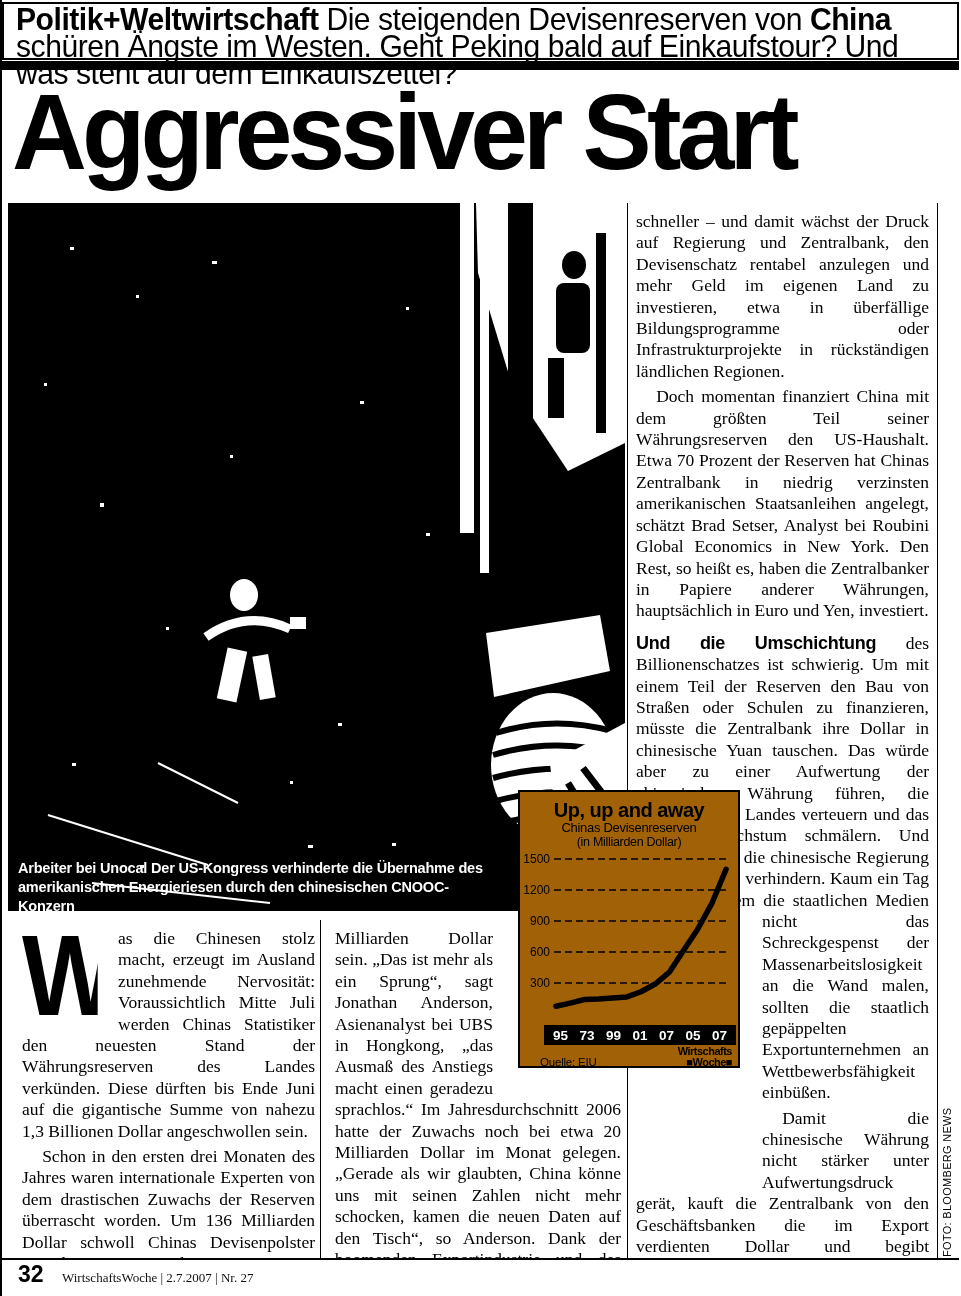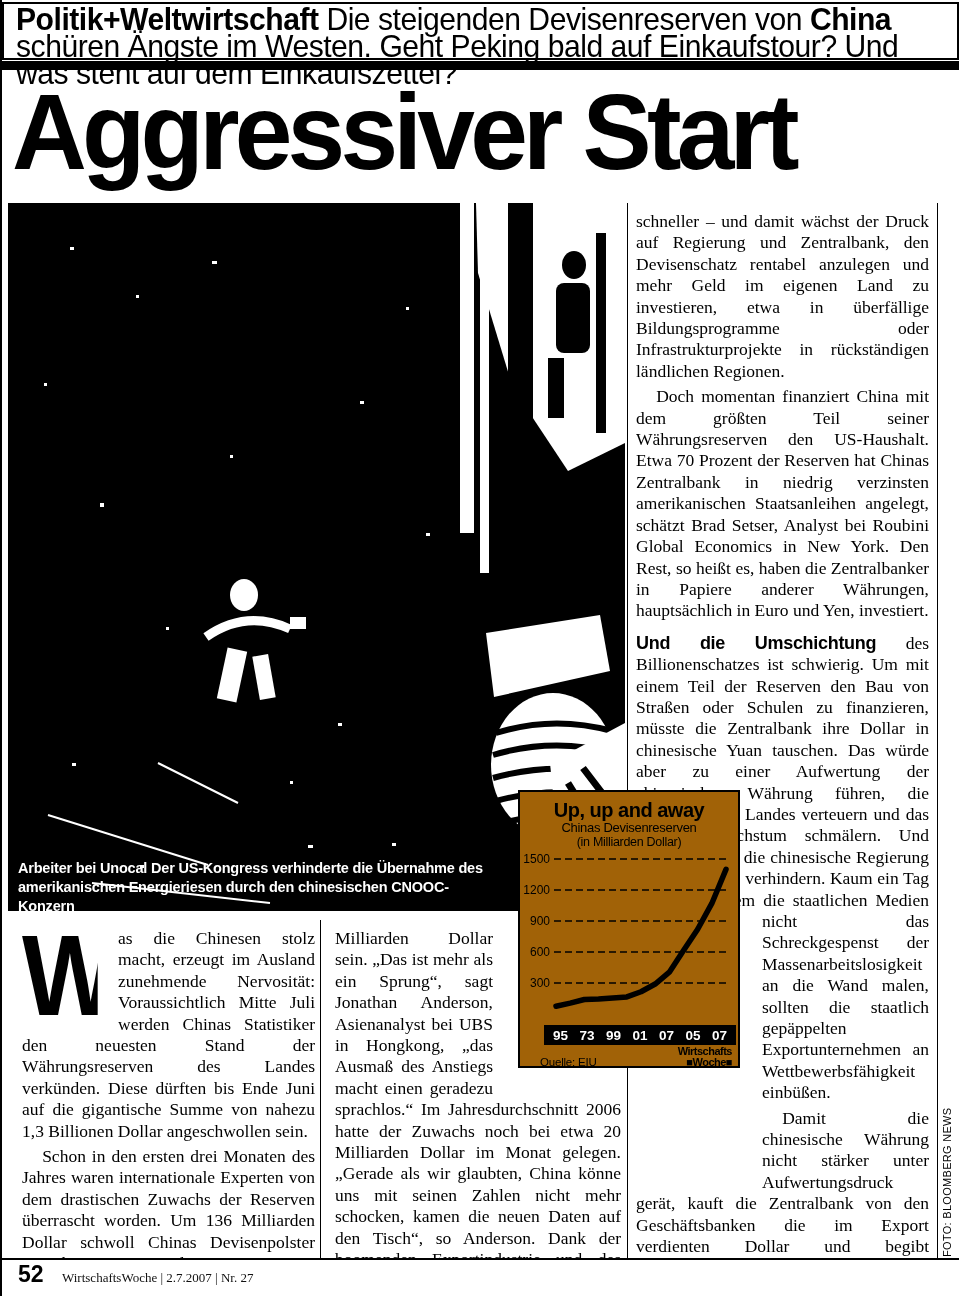--- a/index.html
+++ b/index.html
@@ -204,17 +204,17 @@
         <div>■Woche■</div>
       </div>
     </div>
   </div>
 
   <div class="vrule vr1"></div>
   <div class="vrule vr2"></div>
   <div class="vrule vr3"></div>
   <div class="hrule"></div>
 
-  <div class="footer-num">52</div>
+  <div class="footer-num">32</div>
   <div class="footer-issue">WirtschaftsWoche | 2.7.2007 | Nr. 27</div>
 
   <div class="credit">FOTO: BLOOMBERG NEWS</div>
 </div>
 
 </body></html>

